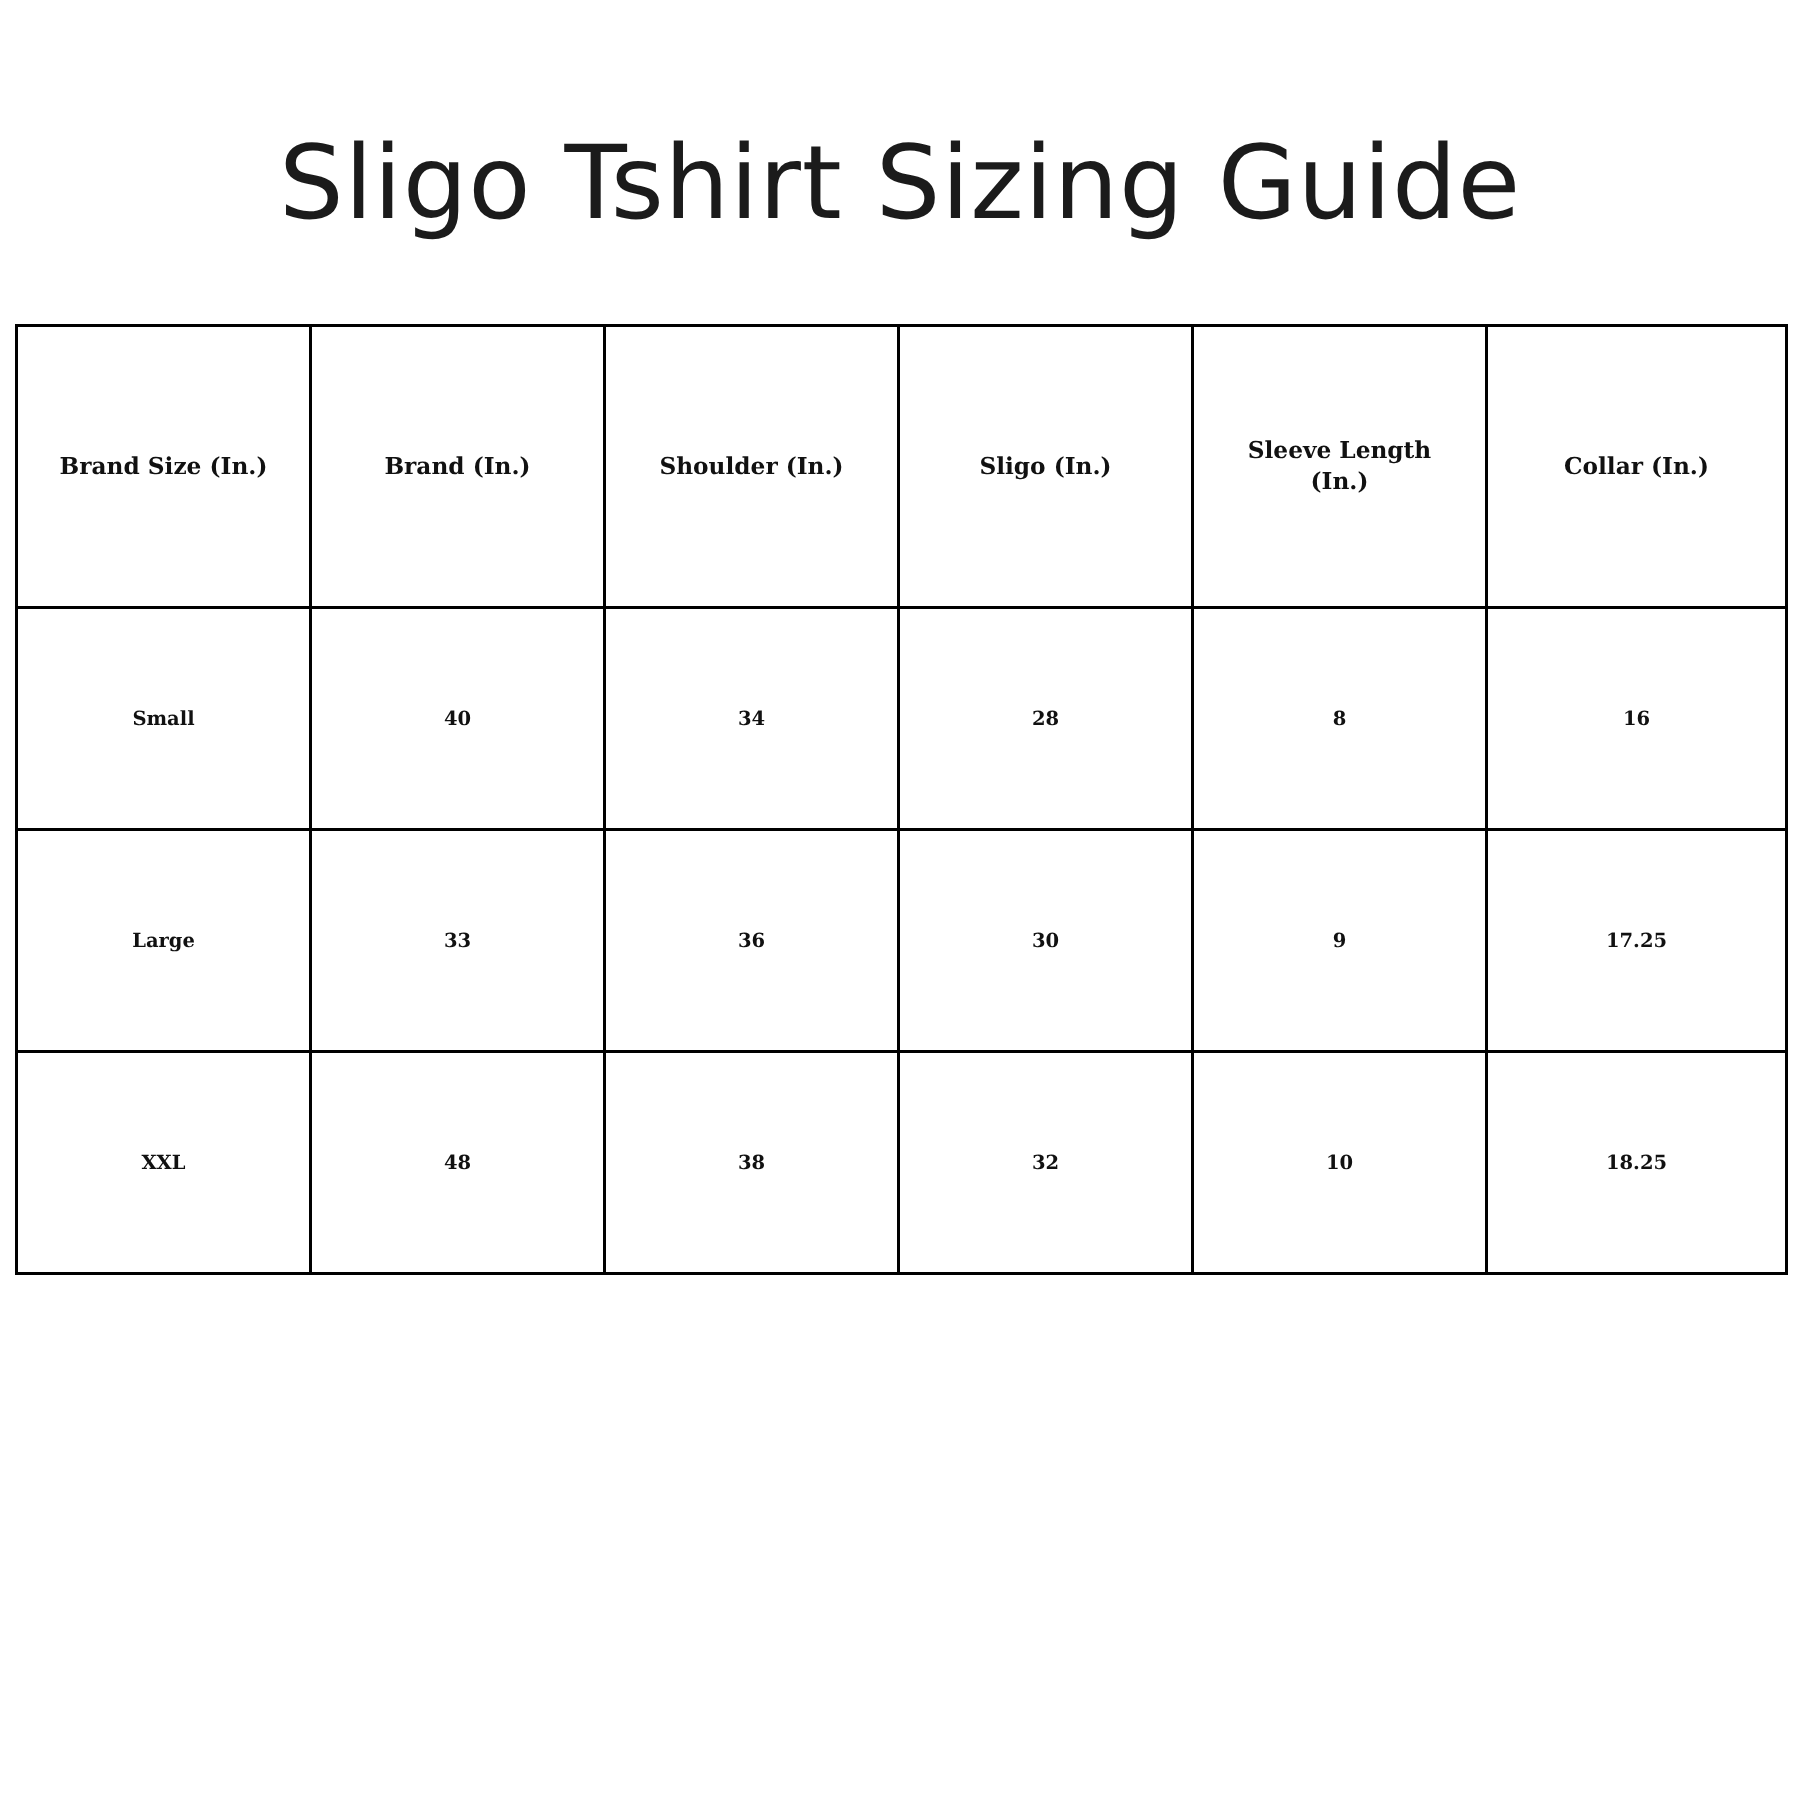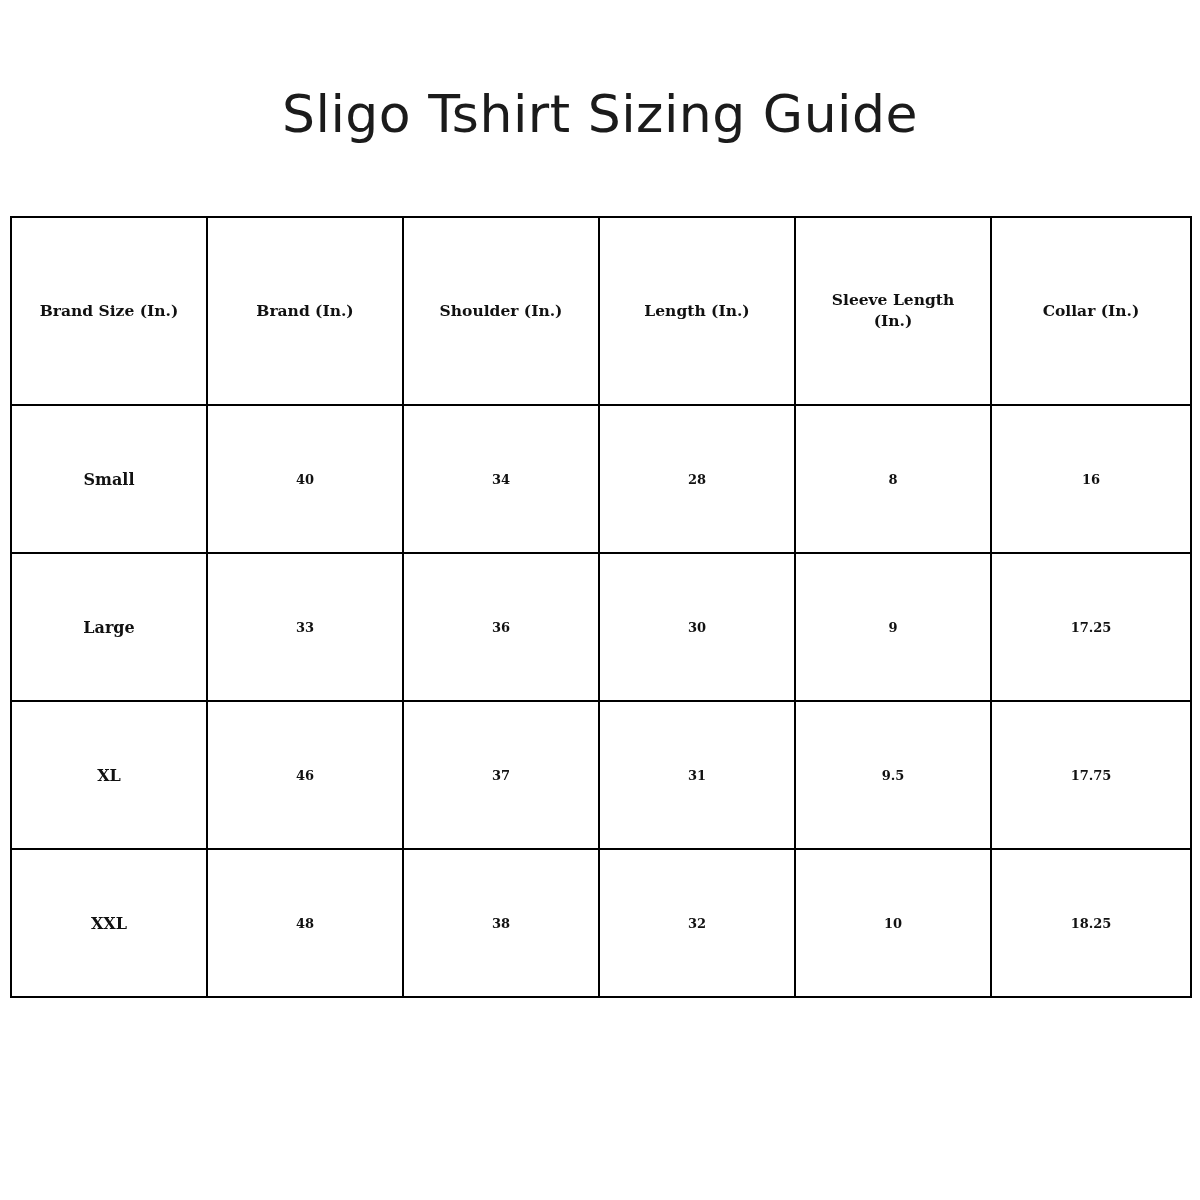--- a/index.html
+++ b/index.html
@@ -16,21 +16,21 @@
   }
   .page {
     position: relative;
     width: 1200px;
     height: 1200px;
     box-sizing: border-box;
   }
   .title {
     text-align: center;
     font-family: "DejaVu Sans", sans-serif;
-    font-size: 52px;
+    font-size: 68px;
     font-weight: 400;
     letter-spacing: 0.5px;
     color: #1b1b1b;
     margin: 0;
     padding-top: 86px;
     line-height: 1.1;
   }
   .table-wrap {
     position: absolute;
     left: 10px;
@@ -56,21 +56,21 @@
     font-size: 15.5px;
     line-height: 1.35;
     padding: 4px 14px;
   }
   table.size-table td {
     height: 138px;
     font-size: 13px;
     padding: 4px 6px;
   }
   table.size-table tbody tr td:first-child {
-    font-size: 16px;
+    font-size: 13px;
   }
   .col-0 { width: 196px; }
   .col-1 { width: 196px; }
   .col-2 { width: 196px; }
   .col-3 { width: 196px; }
   .col-4 { width: 196px; }
   .col-5 { width: 200px; }
 </style>
 </head>
 <body>
@@ -87,21 +87,21 @@
           <col class="col-2">
         <col class="col-3">
           <col class="col-4">
           <col class="col-5">
       </colgroup>
       <thead>
         <tr>
           <th>Brand Size (In.)</th>
           <th>Brand (In.)</th>
           <th>Shoulder (In.)</th>
-          <th>Length (In.)</th>
+          <th>Sligo (In.)</th>
           <th>Sleeve Length (In.)</th>
           <th>Collar (In.)</th>
         </tr>
       </thead>
       <tbody>
         <tr>
           <td>Small</td>
           <td>40</td>
           <td>34</td>
           <td>28</td>
@@ -110,28 +110,20 @@
         </tr>
         <tr>
           <td>Large</td>
           <td>33</td>
           <td>36</td>
           <td>30</td>
           <td>9</td>
           <td>17.25</td>
         </tr>
         <tr>
-          <td>XL</td>
-          <td>46</td>
-          <td>37</td>
-          <td>31</td>
-          <td>9.5</td>
-          <td>17.75</td>
-        </tr>
-        <tr>
           <td>XXL</td>
           <td>48</td>
           <td>38</td>
           <td>32</td>
           <td>10</td>
           <td>18.25</td>
         </tr>
       </tbody>
     </table>
   </div>

